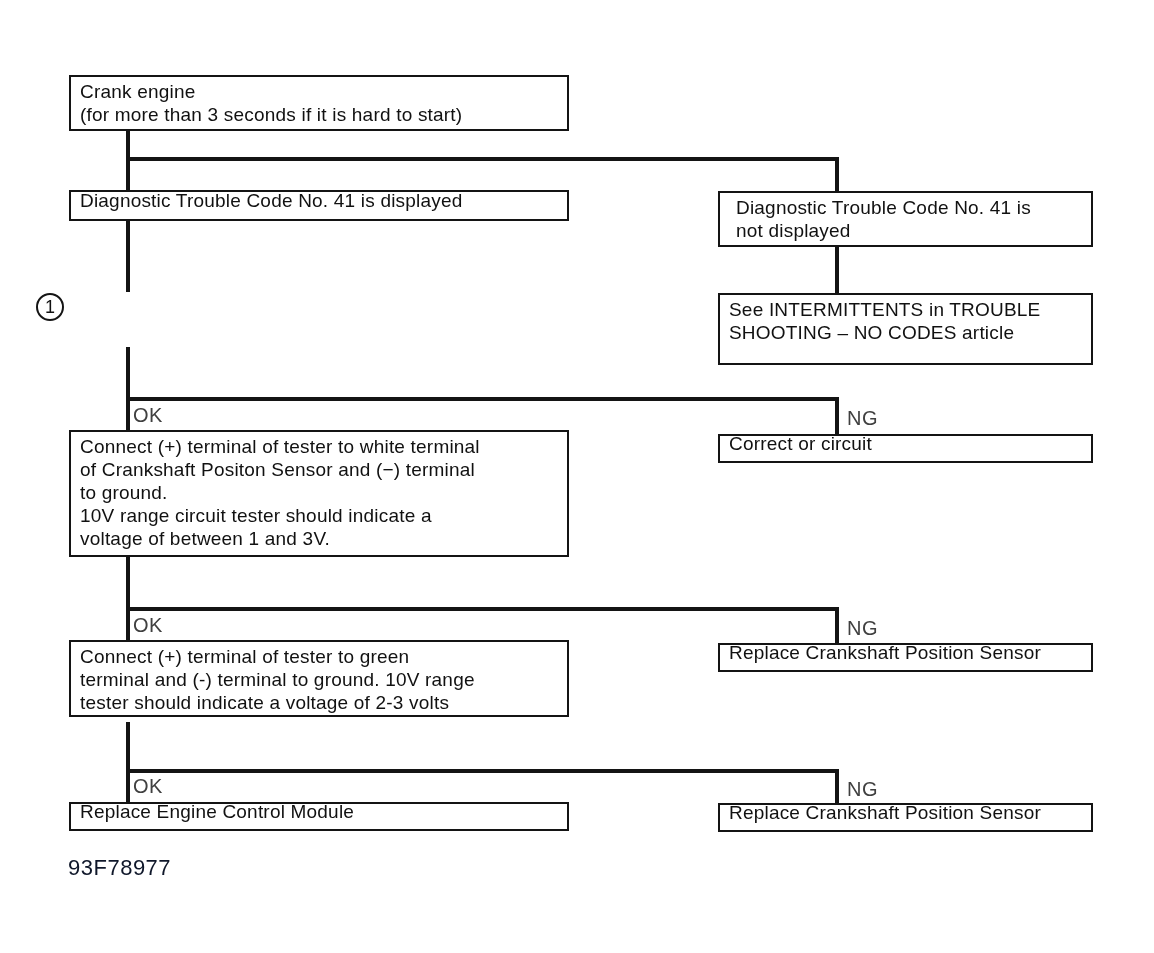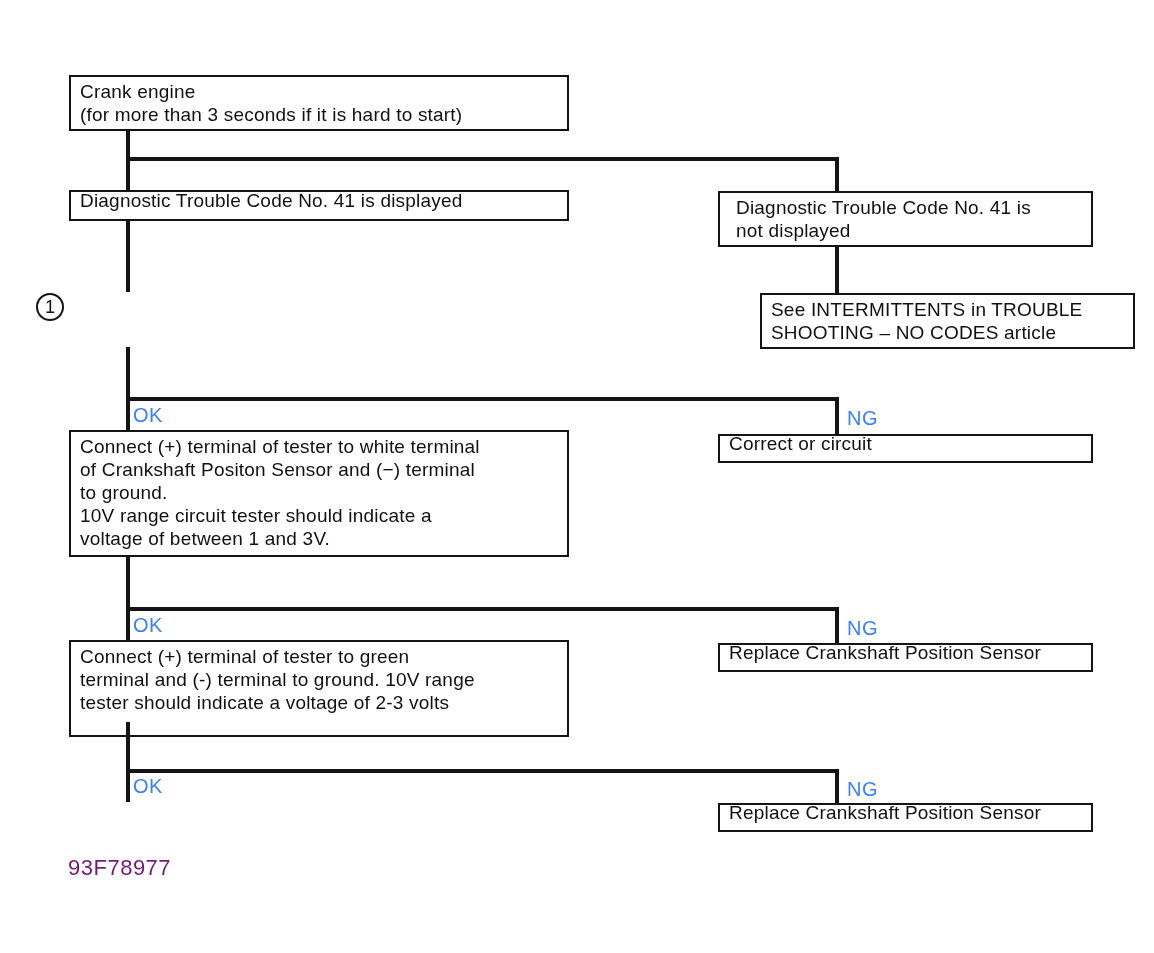--- a/index.html
+++ b/index.html
@@ -38,42 +38,42 @@
   .line {
     position: absolute;
     background: #141414;
   }
   
   .branch-label {
     position: absolute;
     font-size: 20px;
     line-height: 20px;
     letter-spacing: 0.5px;
-    color: #3b82f6;
+    color: #404040;
   }
   
   .step-badge {
     position: absolute;
     box-sizing: border-box;
     width: 28px;
     height: 28px;
     border: 2px solid #141414;
     border-radius: 50%;
     display: flex;
     align-items: center;
     justify-content: center;
     font-size: 18px;
     background: #ffffff;
   }
   
   .figure-code {
     position: absolute;
     font-size: 22px;
     letter-spacing: 0.5px;
-    color: #701a75;
+    color: #0f172a;
   }
 </style>
 </head>
 <body>
 
 <div class="page">
 
   <div class="step-badge" style="left:36px; top:293px;">1</div>
 
   <div class="node" style="left:69px; top:75px; width:500px; height:56px;">Crank engine
@@ -81,29 +81,30 @@
 
   <div class="node center-v" style="left:69px; top:190px; width:500px; height:31px;">Diagnostic Trouble Code No. 41 is displayed</div>
 
 
   <div class="node" style="left:69px; top:430px; width:500px; height:127px;">Connect (+) terminal of tester to white terminal
 of Crankshaft Positon Sensor and (−) terminal
 to ground.
 10V range circuit tester should indicate a
 voltage of between 1 and 3V.</div>
 
-  <div class="node" style="left:69px; top:640px; width:500px; height:97px;">Connect (+) terminal of tester to green
+  <div class="node" style="left:69px; top:640px; width:500px; height:77px;">Connect (+) terminal of tester to green
 terminal and (-) terminal to ground. 10V range
 tester should indicate a voltage of 2-3 volts</div>
 
+  <div class="node center-v" style="left:69px; top:802px; width:500px; height:29px;">Replace Engine Control Module</div>
 
   <div class="node" style="left:718px; top:191px; width:375px; height:56px;padding-left:16px;">Diagnostic Trouble Code No. 41 is
 not displayed</div>
 
-  <div class="node" style="left:718px; top:293px; width:375px; height:56px;margin-left:42px;">See INTERMITTENTS in TROUBLE
+  <div class="node" style="left:718px; top:293px; width:375px; height:72px;">See INTERMITTENTS in TROUBLE
 SHOOTING – NO CODES article</div>
 
   <div class="node center-v" style="left:718px; top:434px; width:375px; height:29px;">Correct or circuit</div>
 
   <div class="node center-v" style="left:718px; top:643px; width:375px; height:29px;">Replace Crankshaft Position Sensor</div>
 
   <div class="node center-v" style="left:718px; top:803px; width:375px; height:29px;">Replace Crankshaft Position Sensor</div>
 
   <div class="line" style="left:126px; top:131px; width:4px; height:59px;"></div>
   <div class="line" style="left:126px; top:221px; width:4px; height:71px;"></div>

